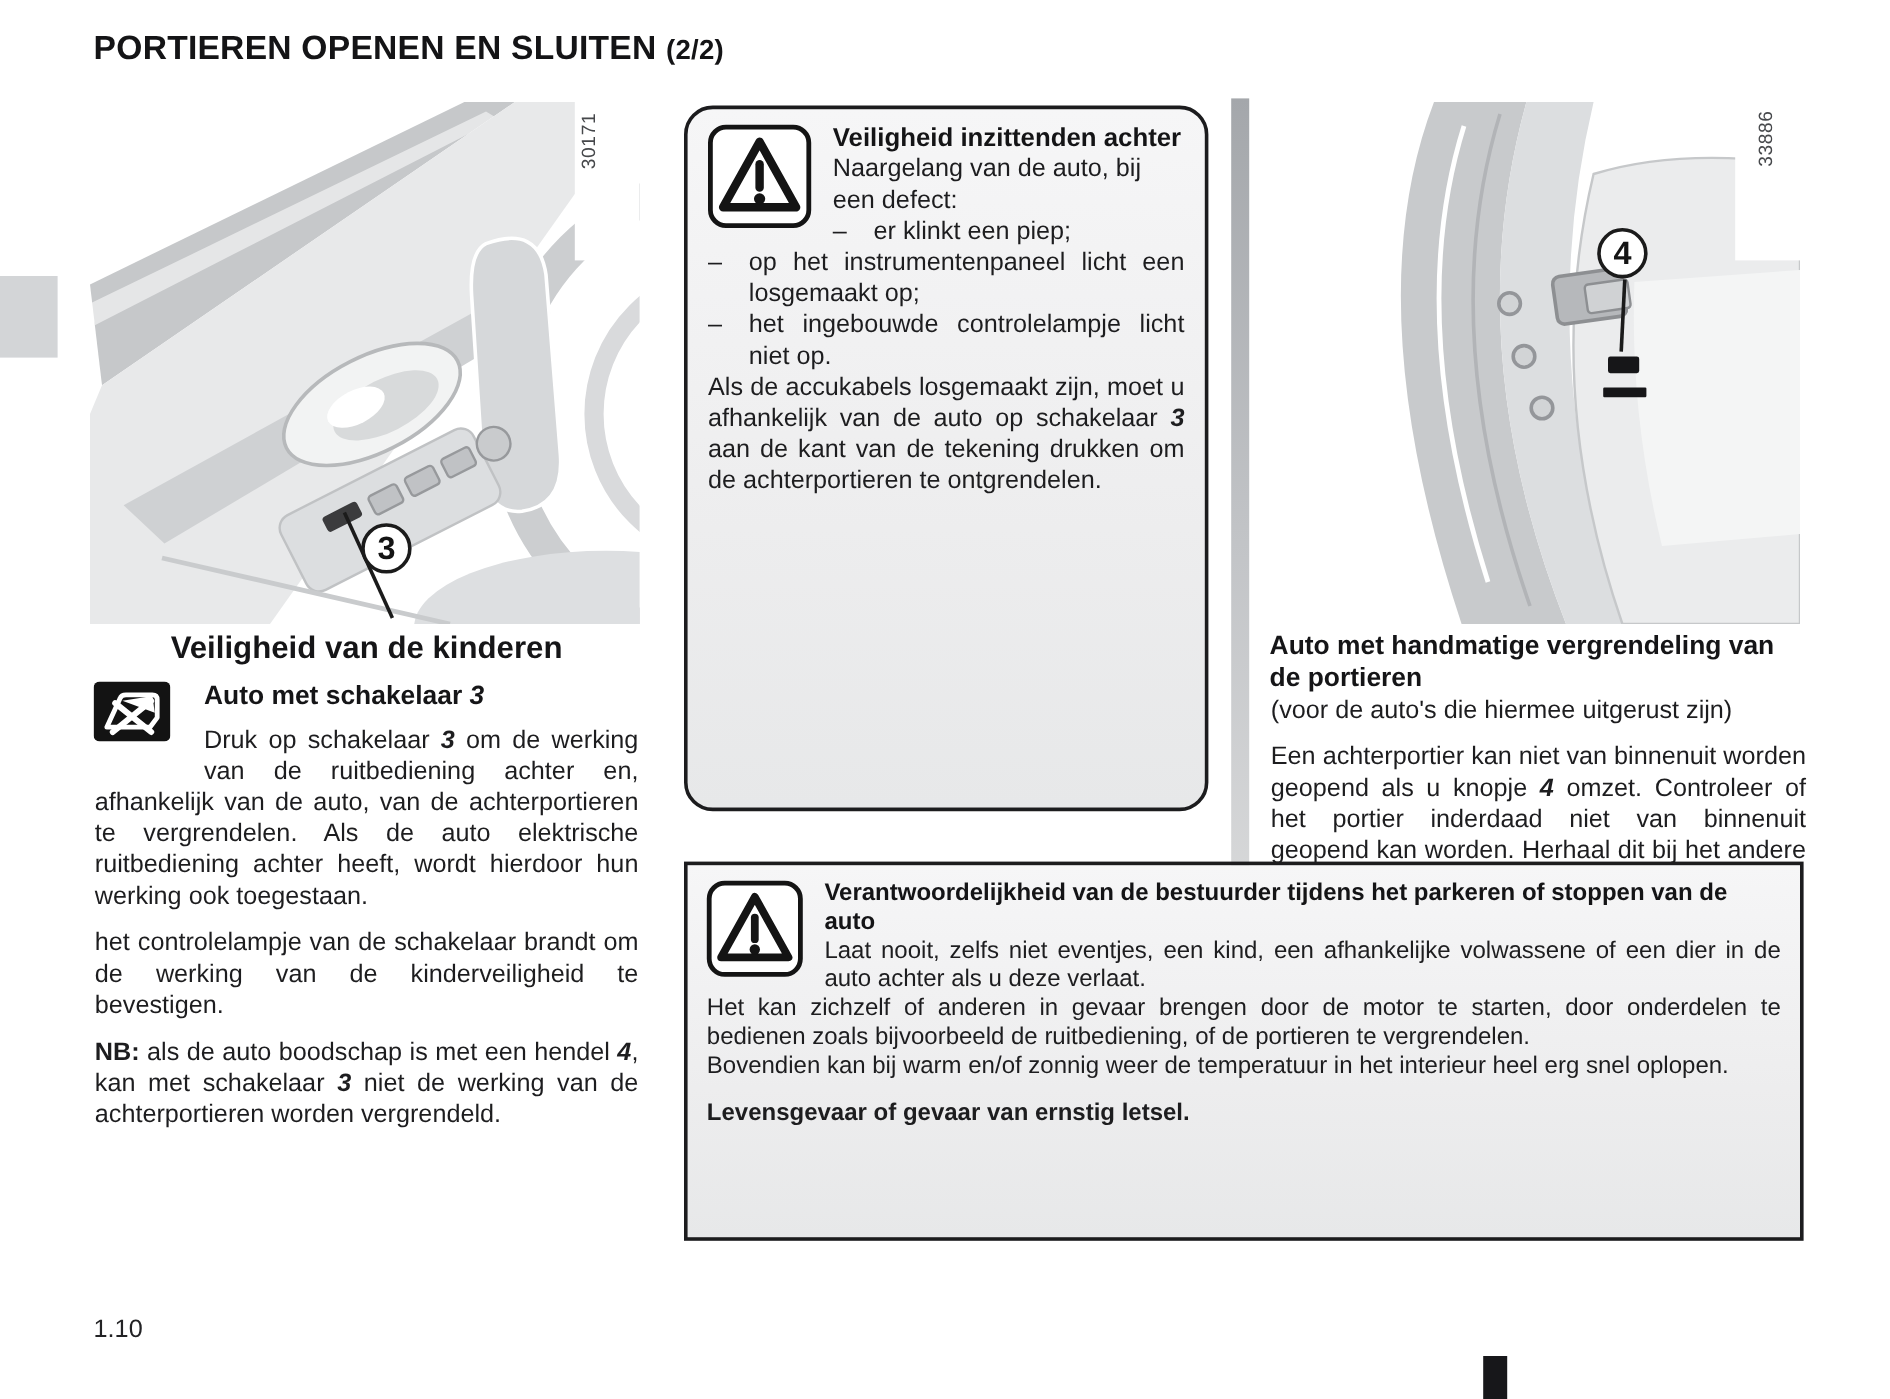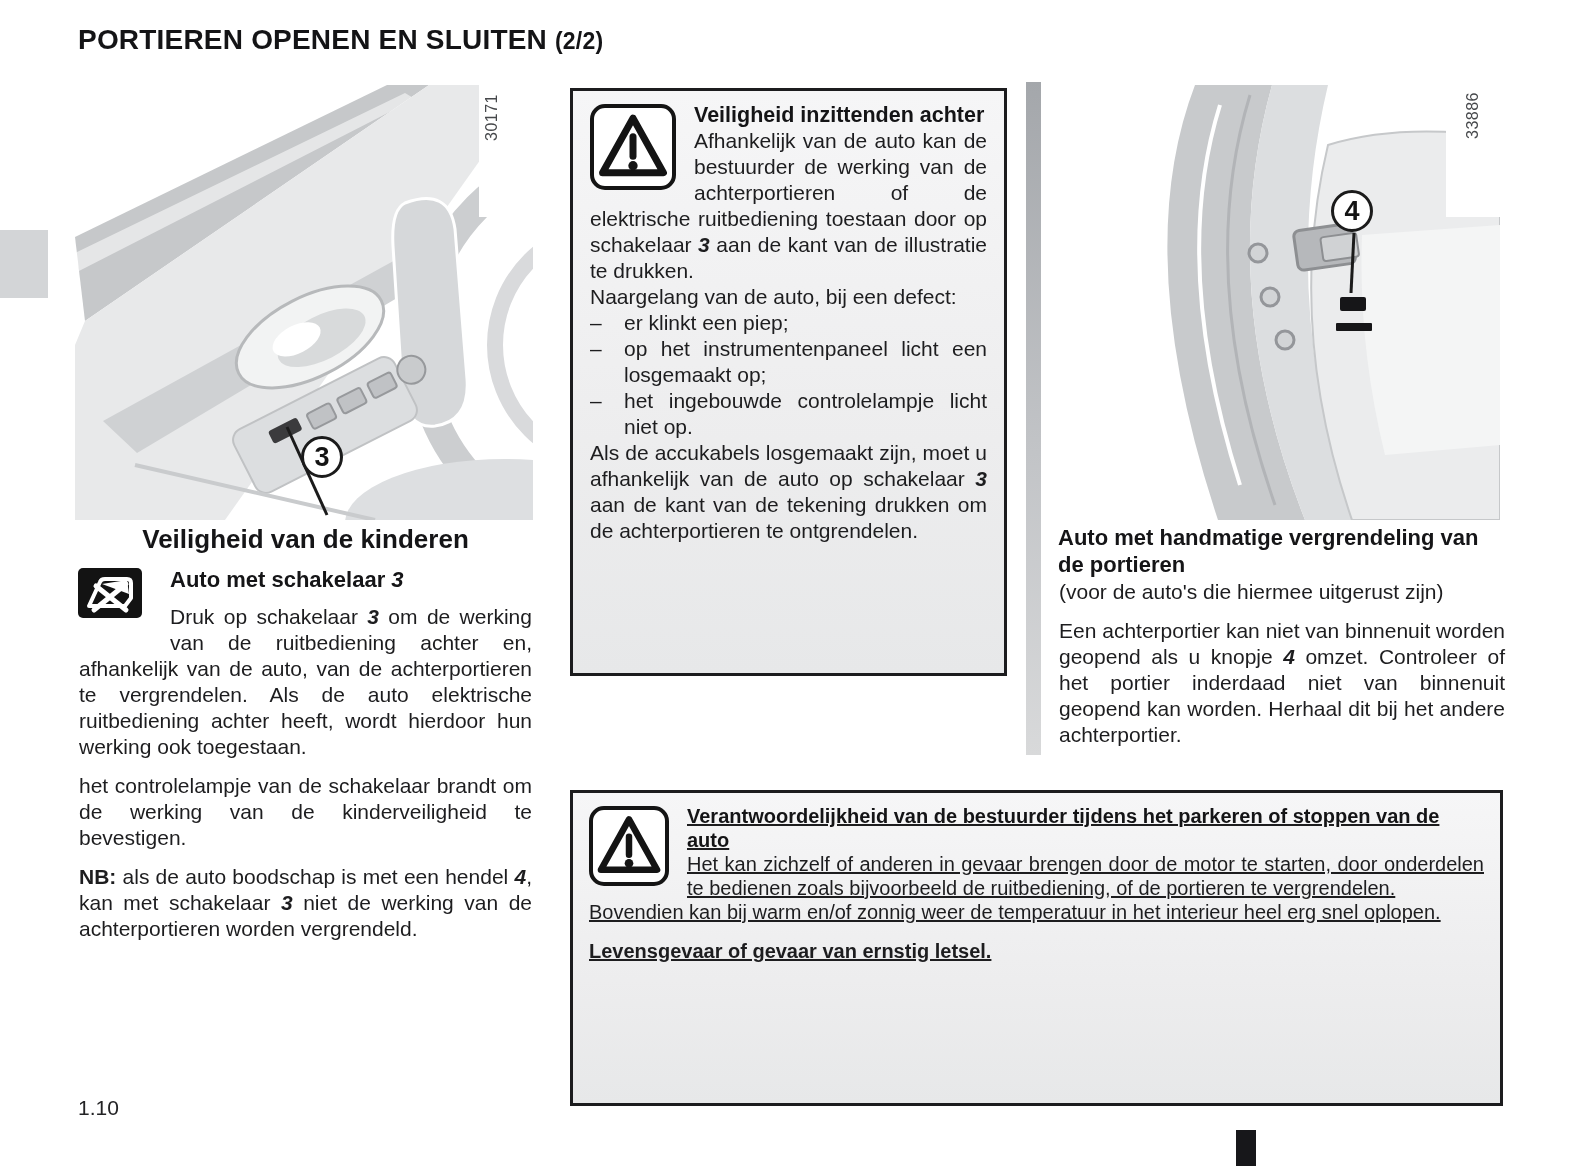--- a/index.html
+++ b/index.html
@@ -75,22 +75,22 @@
   }
   .child-icon svg{display:block;width:100%;height:100%;}
   .sub-with-icon{padding-top:2px;margin-bottom:11px;}
 
   
   .wbox{
     position:absolute;box-sizing:border-box;
     border:3px solid #1c1c1e;
     background:linear-gradient(180deg,#f6f6f7 0%,#ededee 60%,#e7e8e9 100%);
   }
-  .wbox.middle{left:570px;top:88px;width:437px;height:588px;padding:11px 17px;}
-  .wbox.bottom{left:570px;top:790px;width:933px;height:316px;padding:11px 16px;text-decoration:underline;}
+  .wbox.middle{left:570px;top:88px;width:437px;height:588px;padding:11px 17px;border-radius:24px;}
+  .wbox.bottom{left:570px;top:718px;width:933px;height:316px;padding:11px 16px;}
 
   .warn-icon{float:left;background:#fff;border:4px solid #141414;border-radius:15px;box-sizing:border-box;}
   .warn-icon svg{display:block;width:100%;height:100%;}
   .wbox.middle .warn-icon{width:86px;height:86px;margin:2px 18px 12px 0;}
   .wbox.bottom .warn-icon{width:80px;height:80px;margin:2px 18px 12px 0;}
 
   .wbox .wtitle{font-weight:700;font-size:21.5px;line-height:26px;color:#141416;text-align:left;}
   .wbox .wtext{font-size:21px;line-height:26px;text-align:justify;}
   .wbox.bottom .wtitle{font-size:20px;line-height:24px;}
   .wbox.bottom .wtext{font-size:20px;line-height:24px;}
@@ -161,21 +161,20 @@
 
   <div class="wbox middle">
     <span class="warn-icon">
       <svg viewBox="0 0 100 100">
         <path d="M50 13 L89 83 L11 83 Z" fill="#ffffff" stroke="#141414" stroke-width="9" stroke-linejoin="round"></path>
         <line x1="50" y1="37" x2="50" y2="62" stroke="#141414" stroke-width="9" stroke-linecap="round"></line>
         <circle cx="50" cy="74" r="6" fill="#141414"></circle>
       </svg>
     </span>
     <div class="wtitle">Veiligheid inzittenden achter</div>
-    <div class="wtext"><span>Afhankelijk van de auto kan de bestuurder de werking van de achterportieren of de elektrische ruitbediening toestaan door op schakelaar </span><span class="em">3</span><span> aan de kant van de illustratie te drukken.</span></div>
     <div class="wtext" style="text-align:left;">Naargelang van de auto, bij een defect:</div>
     <ul class="dash wtext">
       <li>
         <span class="dash-mark">–</span>
         <span class="dash-text">er klinkt een piep;</span>
       </li>
       <li>
         <span class="dash-mark">–</span>
         <span class="dash-text">op het instrumentenpaneel licht een losgemaakt op;</span>
       </li>
@@ -244,20 +243,21 @@
 
   <div class="wbox bottom">
     <span class="warn-icon">
       <svg viewBox="0 0 100 100">
         <path d="M50 13 L89 83 L11 83 Z" fill="#ffffff" stroke="#141414" stroke-width="9" stroke-linejoin="round"></path>
         <line x1="50" y1="37" x2="50" y2="62" stroke="#141414" stroke-width="9" stroke-linecap="round"></line>
         <circle cx="50" cy="74" r="6" fill="#141414"></circle>
       </svg>
     </span>
     <div class="wtitle">Verantwoordelijkheid van de bestuurder tijdens het parkeren of stoppen van de auto</div>
+    <div class="wtext">Laat nooit, zelfs niet eventjes, een kind, een afhankelijke volwassene of een dier in de auto achter als u deze verlaat.</div>
     <div class="wtext">Het kan zichzelf of anderen in gevaar brengen door de motor te starten, door onderdelen te bedienen zoals bijvoorbeeld de ruitbediening, of de portieren te vergrendelen.</div>
     <div class="wtext">Bovendien kan bij warm en/of zonnig weer de temperatuur in het interieur heel erg snel oplopen.</div>
     <div class="wtext bottom-warning">Levensgevaar of gevaar van ernstig letsel.</div>
   </div>
 
   <div class="page-num">1.10</div>
   <div class="edge-mark"></div>
 
 </div>
 

